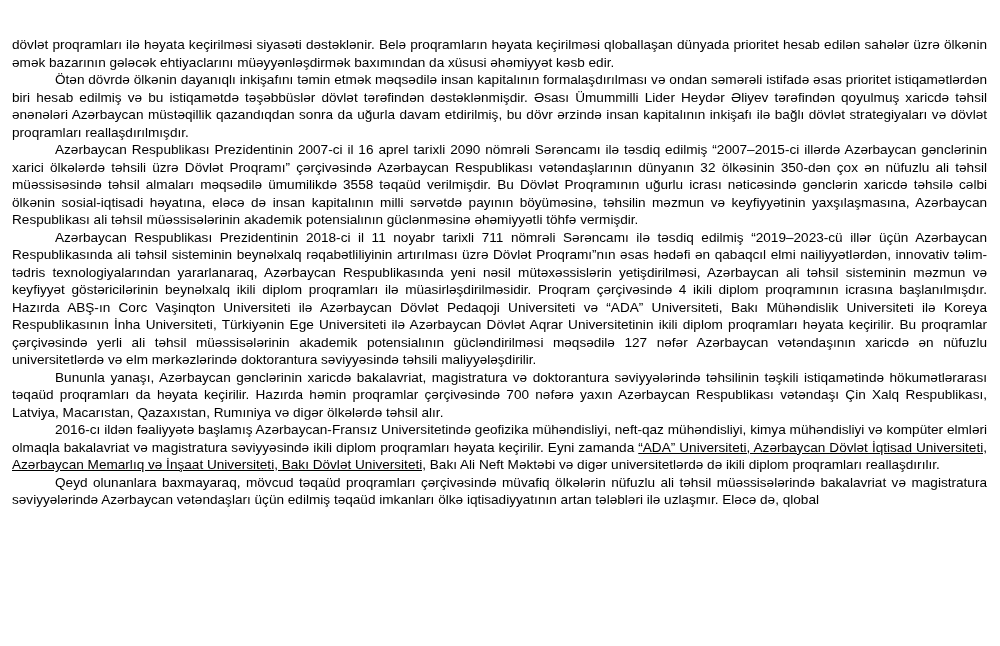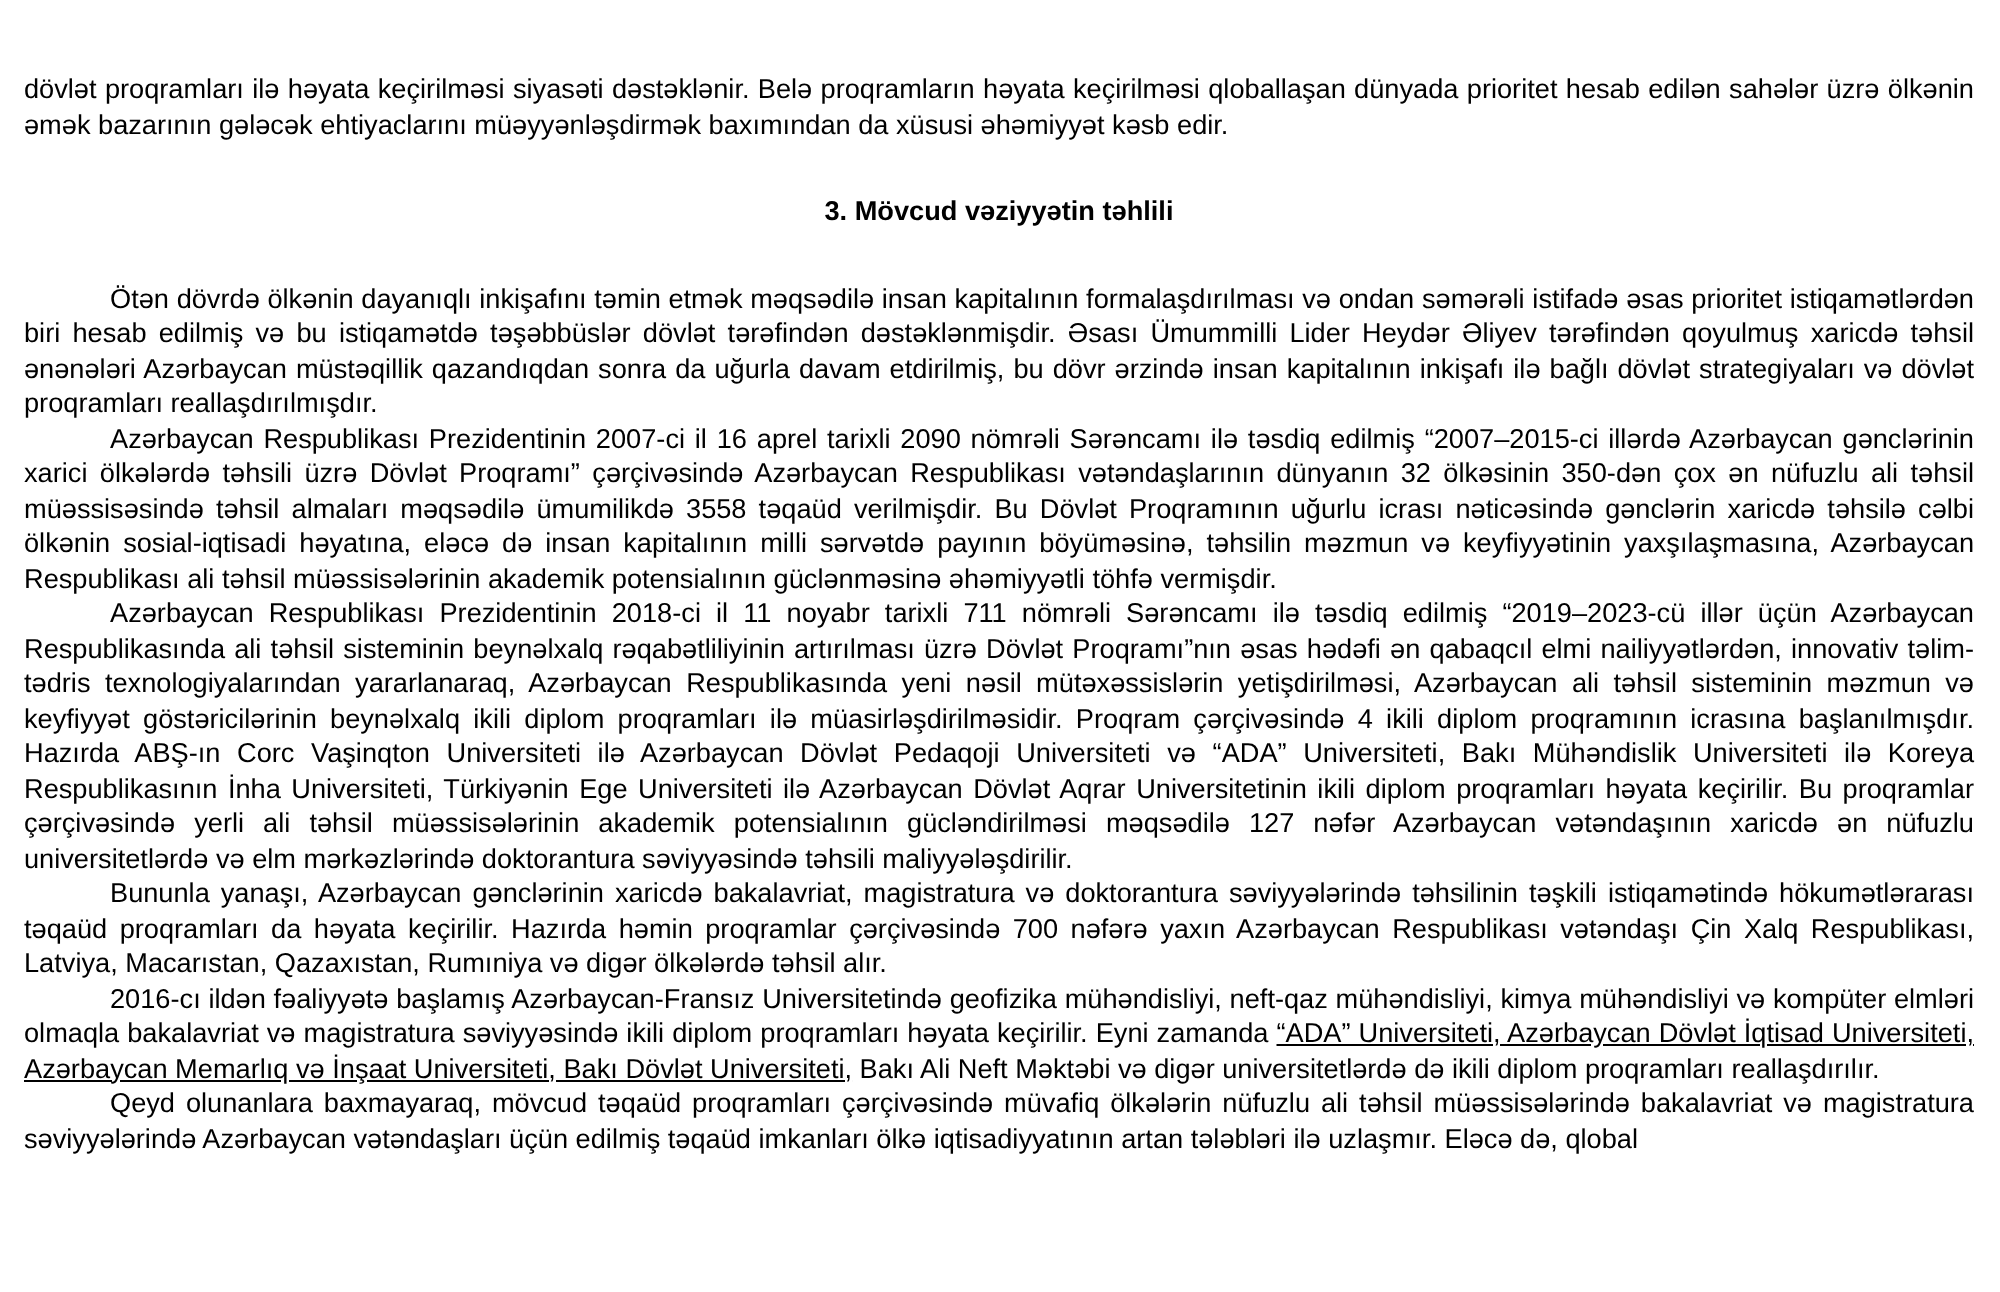--- a/index.html
+++ b/index.html
@@ -43,21 +43,20 @@
     text-decoration: underline;
   }
 </style>
 </head>
 <body>
 
 <div class="doc">
 
   <p class="no-indent">dövlət proqramları ilə həyata keçirilməsi siyasəti dəstəklənir. Belə proqramların həyata keçirilməsi qloballaşan dünyada prioritet hesab edilən sahələr üzrə ölkənin əmək bazarının gələcək ehtiyaclarını müəyyənləşdirmək baxımından da xüsusi əhəmiyyət kəsb edir.</p>
 
-  <div class="section-heading">3. Mövcud vəziyyətin təhlili</div>
 
   <p>Ötən dövrdə ölkənin dayanıqlı inkişafını təmin etmək məqsədilə insan kapitalının formalaşdırılması və ondan səmərəli istifadə əsas prioritet istiqamətlərdən biri hesab edilmiş və bu istiqamətdə təşəbbüslər dövlət tərəfindən dəstəklənmişdir. Əsası Ümummilli Lider Heydər Əliyev tərəfindən qoyulmuş xaricdə təhsil ənənələri Azərbaycan müstəqillik qazandıqdan sonra da uğurla davam etdirilmiş, bu dövr ərzində insan kapitalının inkişafı ilə bağlı dövlət strategiyaları və dövlət proqramları reallaşdırılmışdır.</p>
 
   <p>Azərbaycan Respublikası Prezidentinin 2007-ci il 16 aprel tarixli 2090 nömrəli Sərəncamı ilə təsdiq edilmiş “2007–2015-ci illərdə Azərbaycan gənclərinin xarici ölkələrdə təhsili üzrə Dövlət Proqramı” çərçivəsində Azərbaycan Respublikası vətəndaşlarının dünyanın 32 ölkəsinin 350-dən çox ən nüfuzlu ali təhsil müəssisəsində təhsil almaları məqsədilə ümumilikdə 3558 təqaüd verilmişdir. Bu Dövlət Proqramının uğurlu icrası nəticəsində gənclərin xaricdə təhsilə cəlbi ölkənin sosial-iqtisadi həyatına, eləcə də insan kapitalının milli sərvətdə payının böyüməsinə, təhsilin məzmun və keyfiyyətinin yaxşılaşmasına, Azərbaycan Respublikası ali təhsil müəssisələrinin akademik potensialının güclənməsinə əhəmiyyətli töhfə vermişdir.</p>
 
   <p>Azərbaycan Respublikası Prezidentinin 2018-ci il 11 noyabr tarixli 711 nömrəli Sərəncamı ilə təsdiq edilmiş “2019–2023-cü illər üçün Azərbaycan Respublikasında ali təhsil sisteminin beynəlxalq rəqabətliliyinin artırılması üzrə Dövlət Proqramı”nın əsas hədəfi ən qabaqcıl elmi nailiyyətlərdən, innovativ təlim-tədris texnologiyalarından yararlanaraq, Azərbaycan Respublikasında yeni nəsil mütəxəssislərin yetişdirilməsi, Azərbaycan ali təhsil sisteminin məzmun və keyfiyyət göstəricilərinin beynəlxalq ikili diplom proqramları ilə müasirləşdirilməsidir. Proqram çərçivəsində 4 ikili diplom proqramının icrasına başlanılmışdır. Hazırda ABŞ-ın Corc Vaşinqton Universiteti ilə Azərbaycan Dövlət Pedaqoji Universiteti və “ADA” Universiteti, Bakı Mühəndislik Universiteti ilə Koreya Respublikasının İnha Universiteti, Türkiyənin Ege Universiteti ilə Azərbaycan Dövlət Aqrar Universitetinin ikili diplom proqramları həyata keçirilir. Bu proqramlar çərçivəsində yerli ali təhsil müəssisələrinin akademik potensialının gücləndirilməsi məqsədilə 127 nəfər Azərbaycan vətəndaşının xaricdə ən nüfuzlu universitetlərdə və elm mərkəzlərində doktorantura səviyyəsində təhsili maliyyələşdirilir.</p>
 
   <p>Bununla yanaşı, Azərbaycan gənclərinin xaricdə bakalavriat, magistratura və doktorantura səviyyələrində təhsilinin təşkili istiqamətində hökumətlərarası təqaüd proqramları da həyata keçirilir. Hazırda həmin proqramlar çərçivəsində 700 nəfərə yaxın Azərbaycan Respublikası vətəndaşı Çin Xalq Respublikası, Latviya, Macarıstan, Qazaxıstan, Rumıniya və digər ölkələrdə təhsil alır.</p>
 
   <p><span>2016-cı ildən fəaliyyətə başlamış Azərbaycan-Fransız Universitetində geofizika mühəndisliyi, neft-qaz mühəndisliyi, kimya mühəndisliyi və kompüter elmləri olmaqla bakalavriat və magistratura səviyyəsində ikili diplom proqramları həyata keçirilir. Eyni zamanda </span><span class="underlined">“ADA” Universiteti, Azərbaycan Dövlət İqtisad Universiteti, Azərbaycan Memarlıq və İnşaat Universiteti, Bakı Dövlət Universiteti,</span><span> Bakı Ali Neft Məktəbi və digər universitetlərdə də ikili diplom proqramları reallaşdırılır.</span></p>

